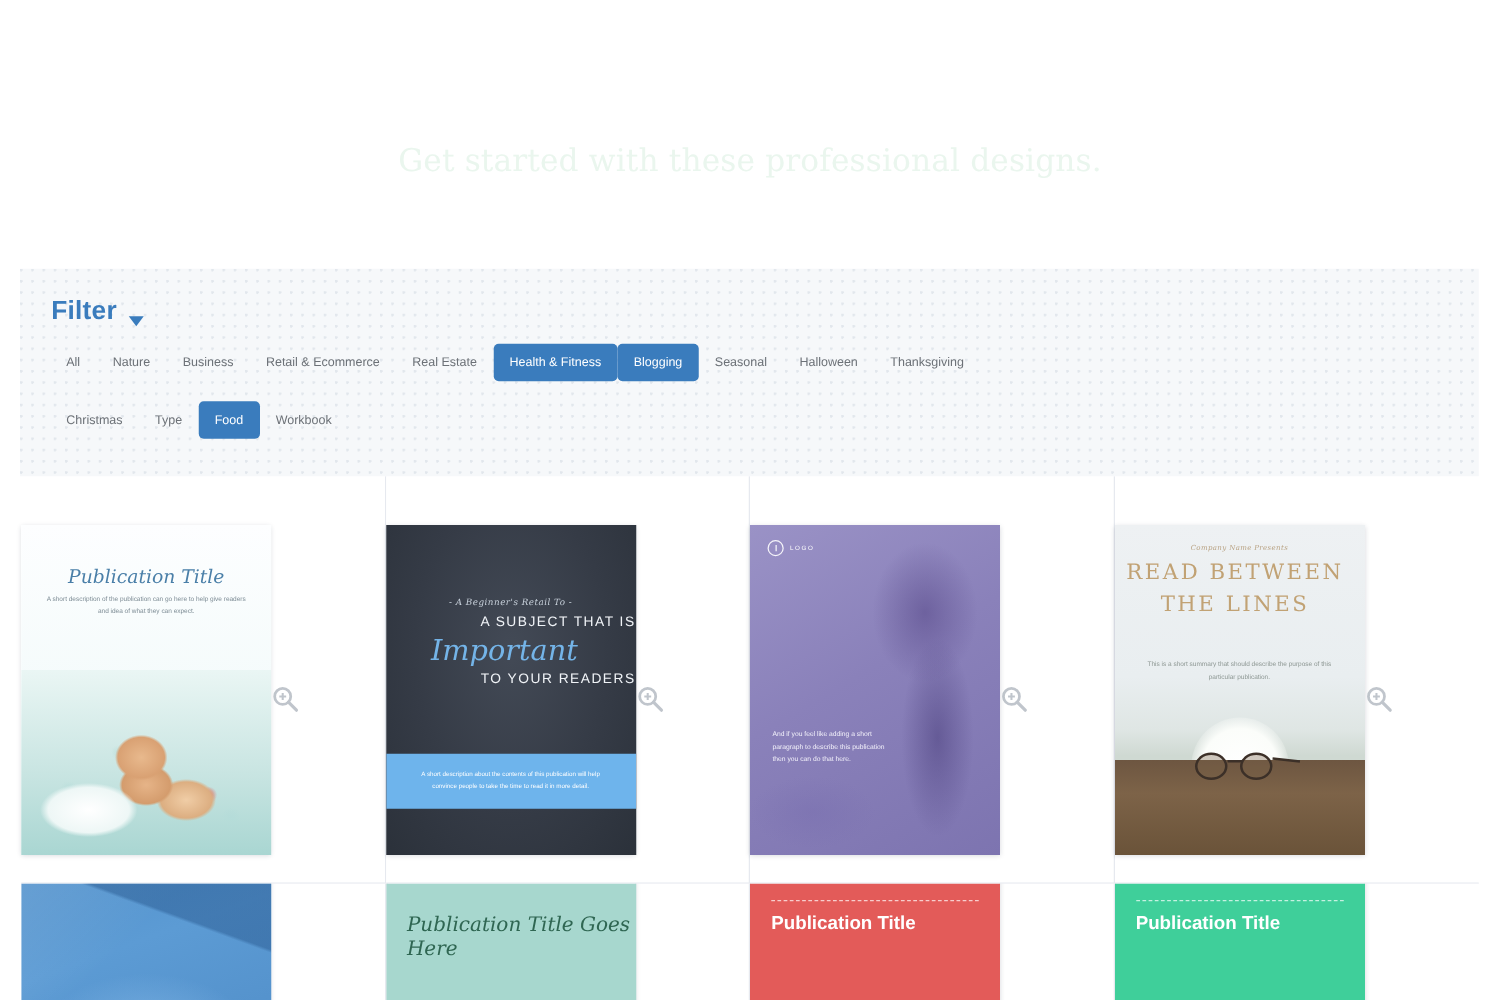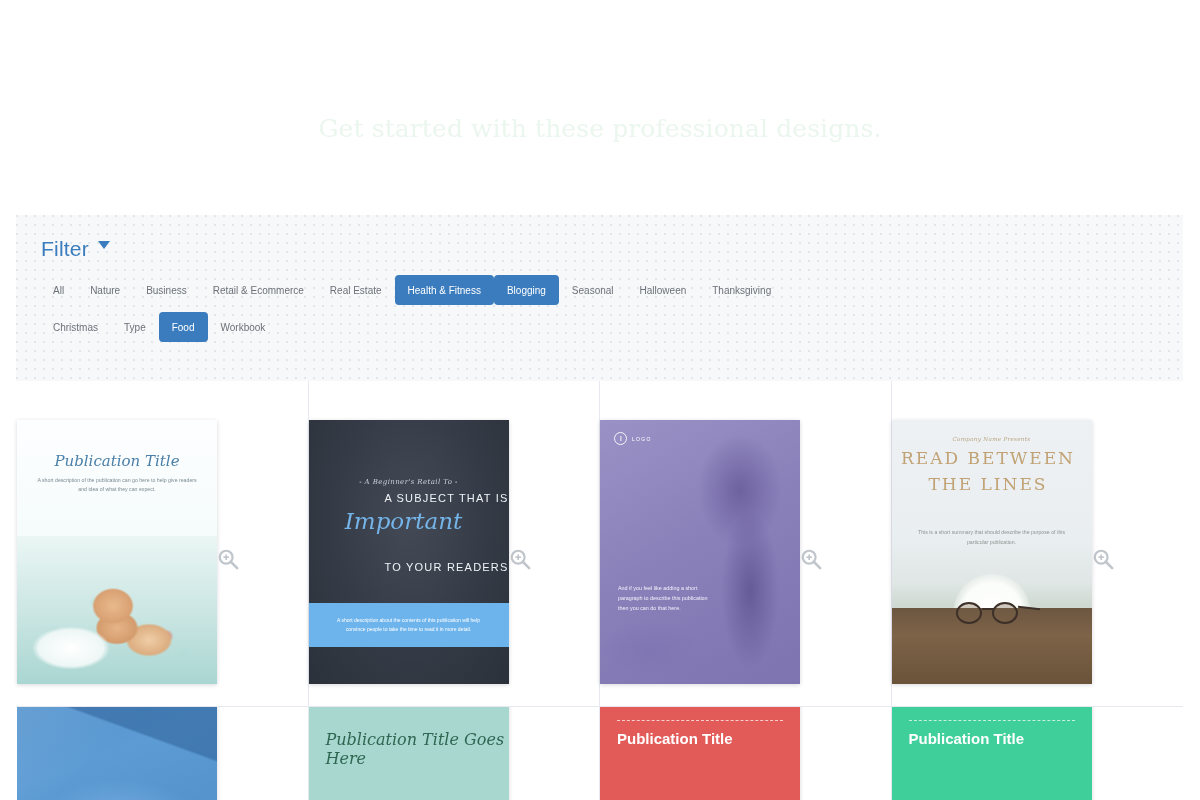--- a/index.html
+++ b/index.html
@@ -79,40 +79,40 @@
   .filter-panel::before {
     content: "";
     position: absolute; inset: 0;
     background-image:
       radial-gradient(circle at 1px 1px, rgba(120,140,165,0.16) 1px, transparent 1.2px);
     background-size: 9px 9px;
   }
   .filter-head {
     position: relative; z-index: 2;
     padding: 22px 0 0 25px;
-    display: flex; align-items: flex-start; gap: 9px;
+    display: flex; align-items: flex-end; gap: 9px; font-weight: bold;
   }
   .filter-label {
     font-size: 21px;
     color: #3a7cbd;
     letter-spacing: 0.2px;
   }
   .caret {
     width: 0; height: 0;
     border-left: 6px solid transparent;
     border-right: 6px solid transparent;
     border-top: 8px solid #3a7cbd;
     margin-top: 4px;
   }
   .tag-rows {
     position: relative; z-index: 2;
     padding: 14px 0 0 24px;
   }
   .tag-row { display: flex; align-items: center; }
-  .tag-row + .tag-row { margin-top: 7px; }
+  .tag-row + .tag-row { margin-top: 16px; }
   .tag {
     display: inline-flex; align-items: center;
     height: 30px;
     padding: 0 13px;
     font-size: 10px;
     color: #6c7177;
     border-radius: 4px;
     white-space: nowrap;
     background: transparent;
     cursor: pointer;
@@ -200,21 +200,21 @@
   .t2 .kicker {
     position: absolute; top: 58px; left: 0; right: 0; text-align: center;
     font-family: "DejaVu Serif", serif; font-style: italic;
     font-size: 7px; color: #c9d2dc; letter-spacing: .4px;
   }
   .t2 .l1, .t2 .l3 {
     position: absolute; left: 0; right: 0; text-align: right;
     font-size: 11px; color: #f0f3f7; letter-spacing: 1.2px;
   }
   .t2 .l1 { top: 72px; }
-  .t2 .l3 { top: 117px; margin-top: 24px; }
+  .t2 .l3 { top: 117px; }
   .t2 .l2 {
     position: absolute; top: 88px; left: 0; right: 10px; text-align: center;
     font-family: "DejaVu Serif", serif; font-style: italic;
     font-size: 23px; color: #74b4e8;
   }
   .t2 .band {
     position: absolute; left: 0; right: 0; top: 183px; height: 44px;
     background: #6eb4ec;
     display: flex; align-items: center; justify-content: center;
   }

